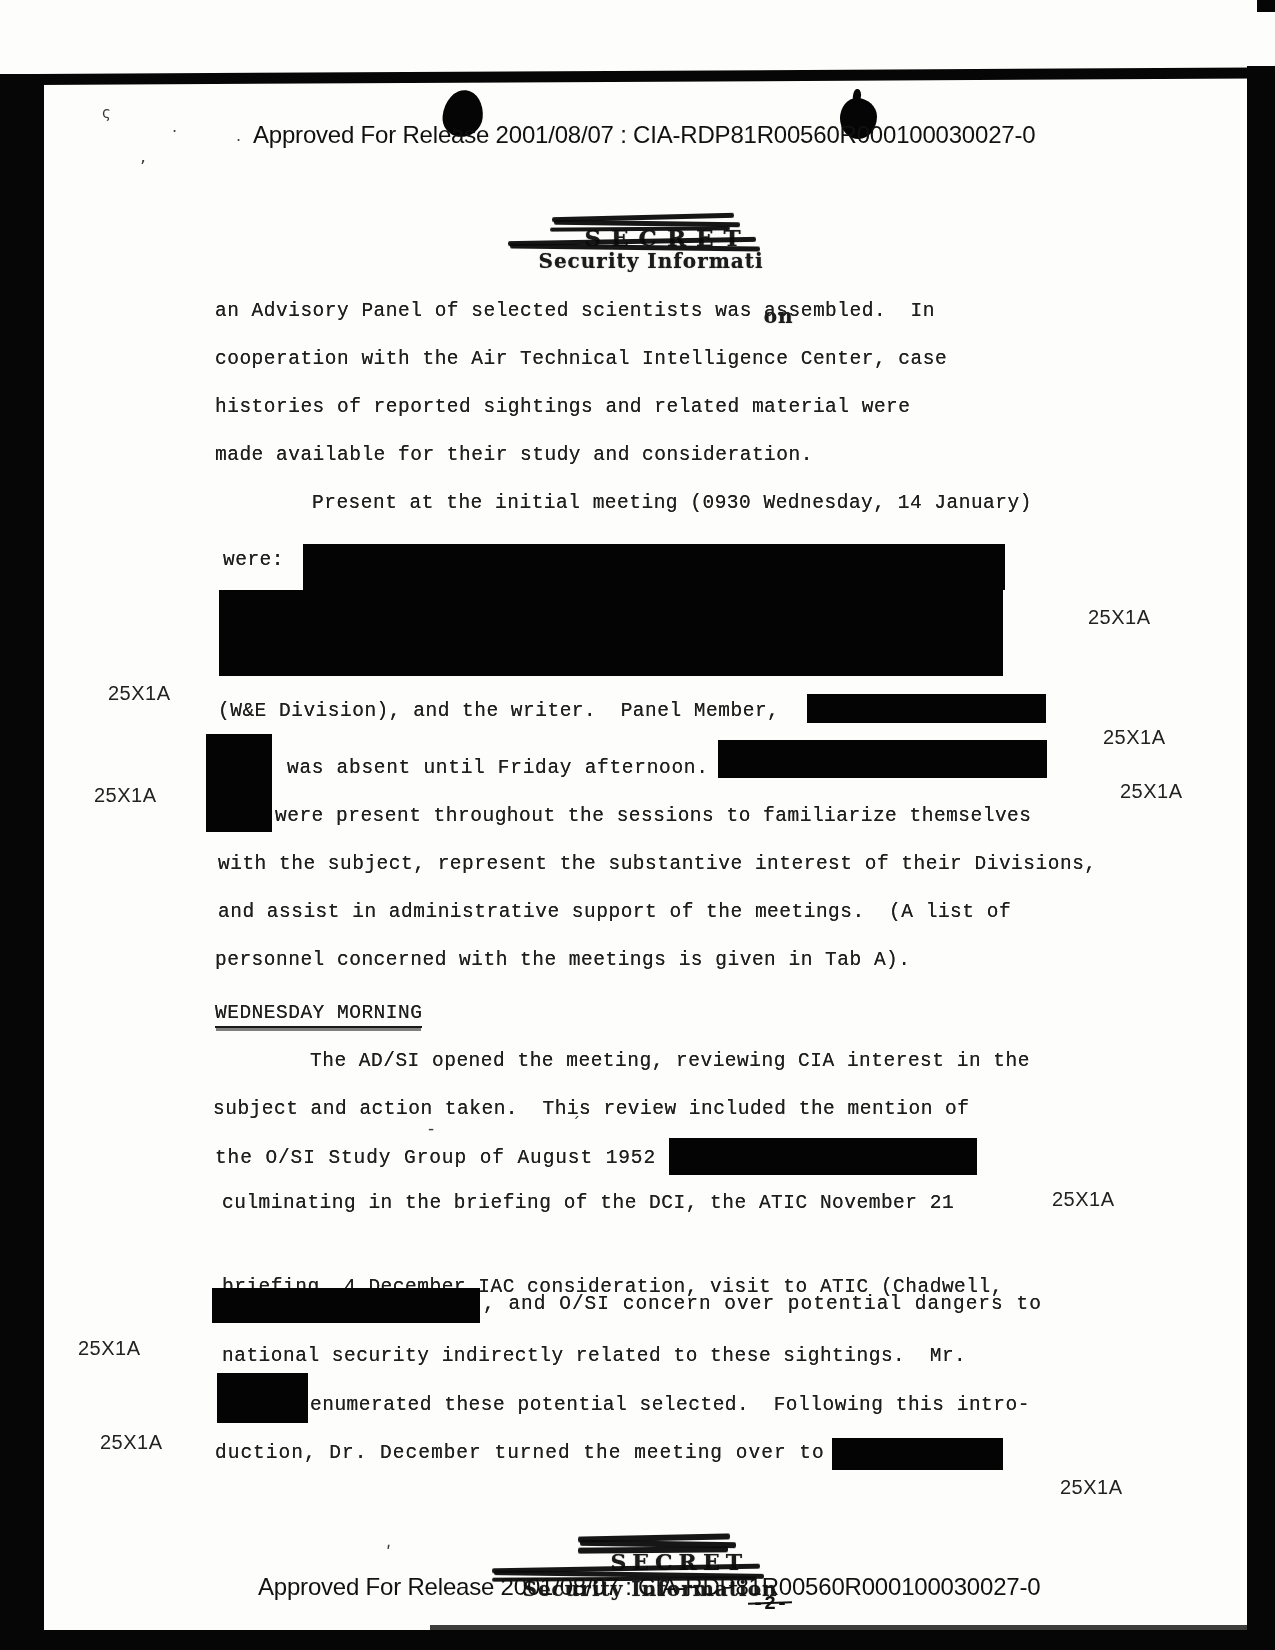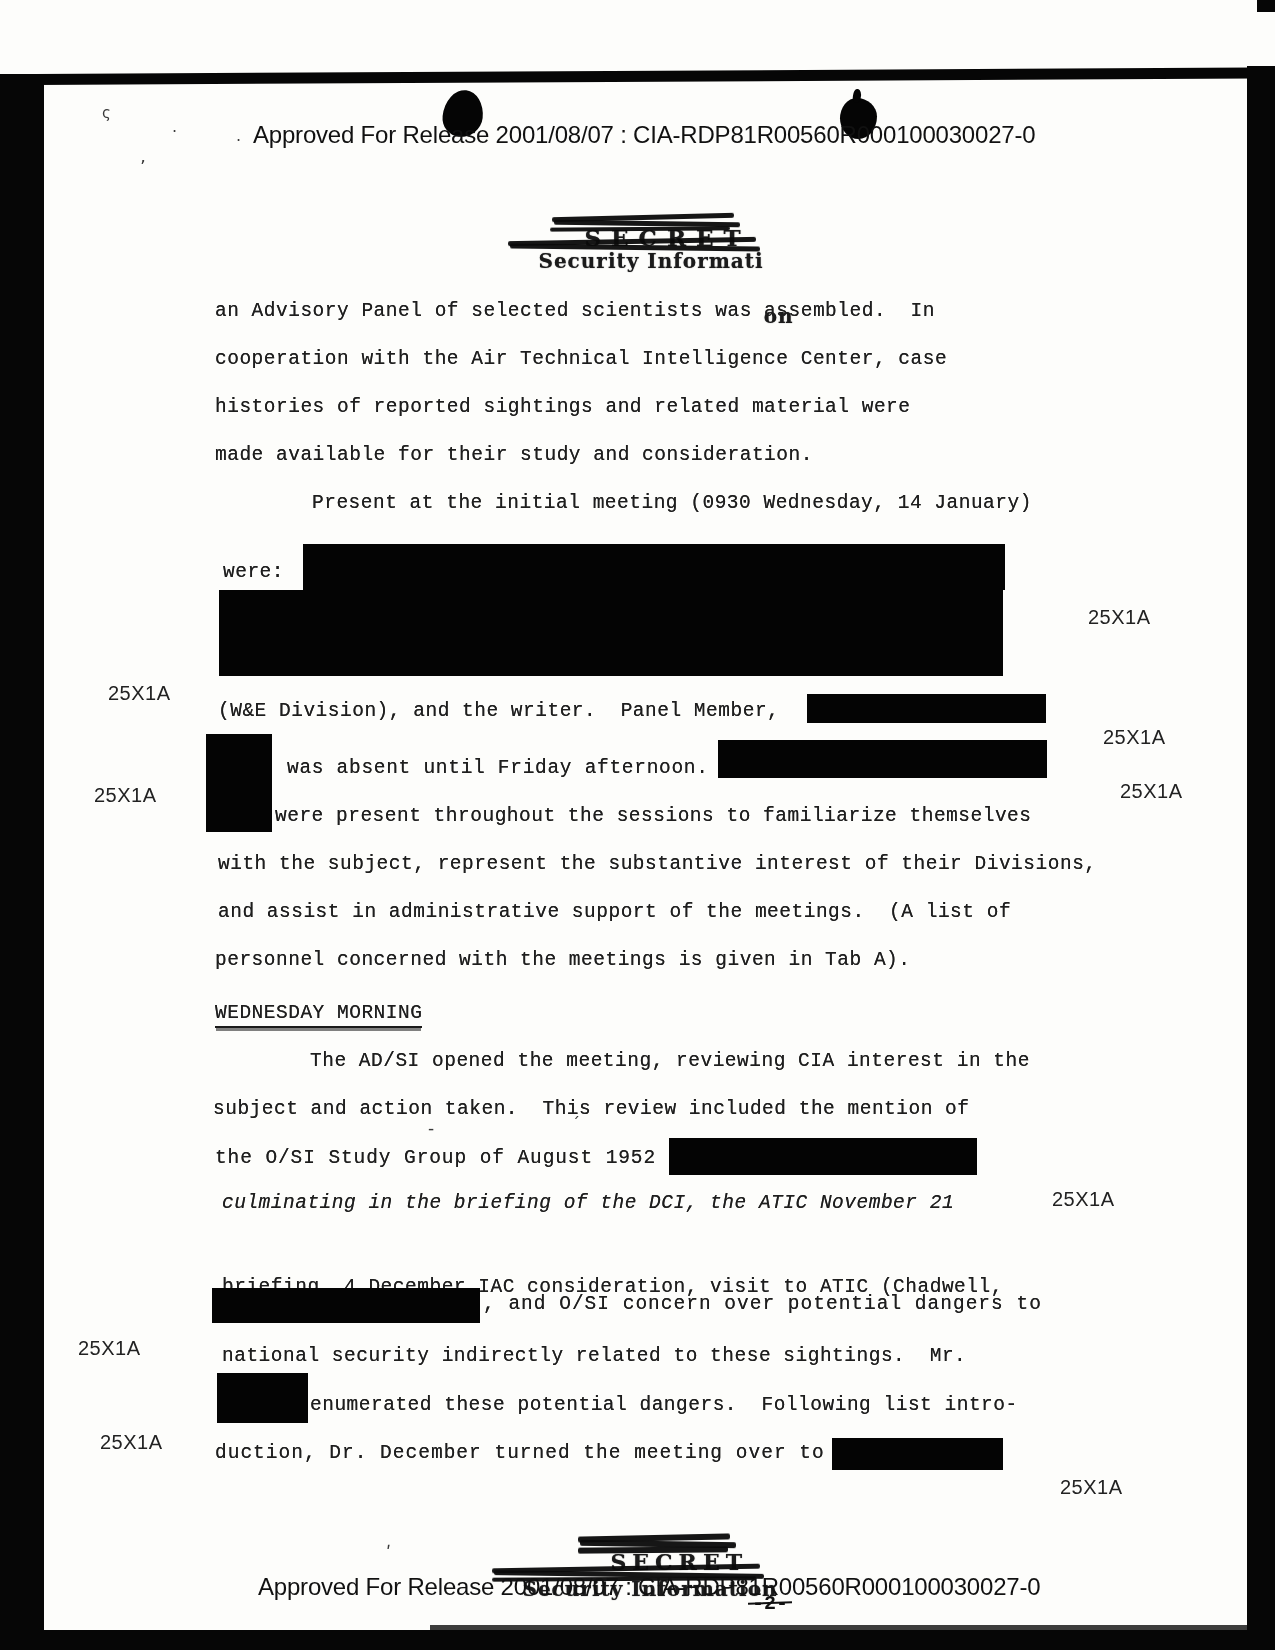--- a/index.html
+++ b/index.html
@@ -100,36 +100,36 @@
       <span class="bar" style="left:-4px;top:8px;width:248px;height:5px;transform:rotate(-1deg);"></span>
       <span class="bar" style="left:-2px;top:14px;width:250px;height:5px;transform:rotate(.7deg);"></span>
     </span><span class="stamp-text">on</span>
   </div>
 
   <div class="bodyline" style="left:215px;top:300px;">an Advisory Panel of selected scientists was assembled.  In</div>
   <div class="bodyline" style="left:215px;top:348px;">cooperation with the Air Technical Intelligence Center, case</div>
   <div class="bodyline" style="left:215px;top:396px;">histories of reported sightings and related material were</div>
   <div class="bodyline" style="left:215px;top:444px;">made available for their study and consideration.</div>
   <div class="bodyline" style="left:312px;top:492px;">Present at the initial meeting (0930 Wednesday, 14 January)</div>
-  <div class="bodyline" style="left:223px;top:549px;margin-top:12px;">were:</div>
+  <div class="bodyline" style="left:223px;top:549px;">were:</div>
   <div class="bodyline" style="left:218px;top:700px;">(W&amp;E Division), and the writer.  Panel Member,</div>
   <div class="bodyline" style="left:287px;top:757px;letter-spacing:.7px;">was absent until Friday afternoon.</div>
   <div class="bodyline" style="left:275px;top:805px;">were present throughout the sessions to familiarize themselves</div>
   <div class="bodyline" style="left:218px;top:853px;">with the subject, represent the substantive interest of their Divisions,</div>
   <div class="bodyline" style="left:218px;top:901px;">and assist in administrative support of the meetings.  (A list of</div>
   <div class="bodyline" style="left:215px;top:949px;">personnel concerned with the meetings is given in Tab A).</div>
   <div class="bodyline heading" style="left:215px;top:1002px;">WEDNESDAY MORNING</div>
   <div class="bodyline" style="left:310px;top:1050px;">The AD/SI opened the meeting, reviewing CIA interest in the</div>
   <div class="bodyline" style="left:213px;top:1098px;text-align:right;">subject and action taken.  This review included the mention of</div>
   <div class="bodyline" style="left:215px;top:1147px;letter-spacing:.9px;">the O/SI Study Group of August 1952</div>
-  <div class="bodyline" style="left:222px;top:1192px;font-style:italic;">culminating in the briefing of the DCI, the ATIC November 21</div>
+  <div class="bodyline" style="left:222px;top:1192px;">culminating in the briefing of the DCI, the ATIC November 21</div>
   <div class="bodyline" style="left:222px;top:1232px;margin-top:44px;">briefing, 4 December IAC consideration, visit to ATIC (Chadwell,</div>
   <div class="bodyline" style="left:483px;top:1293px;letter-spacing:1px;">, and O/SI concern over potential dangers to</div>
   <div class="bodyline" style="left:222px;top:1345px;">national security indirectly related to these sightings.  Mr.</div>
-  <div class="bodyline" style="left:310px;top:1394px;">enumerated these potential dangers.  Following list intro-</div>
+  <div class="bodyline" style="left:310px;top:1394px;">enumerated these potential selected.  Following this intro-</div>
   <div class="bodyline" style="left:215px;top:1442px;letter-spacing:1px;">duction, Dr. December turned the meeting over to</div>
 
   <div class="redact" style="left:303px;top:544px;width:702px;height:46px;"></div>
   <div class="redact" style="left:219px;top:590px;width:784px;height:86px;"></div>
   <div class="redact" style="left:807px;top:694px;width:239px;height:29px;"></div>
   <div class="redact" style="left:718px;top:740px;width:329px;height:38px;"></div>
   <div class="redact" style="left:206px;top:734px;width:66px;height:98px;"></div>
   <div class="redact" style="left:669px;top:1138px;width:308px;height:37px;"></div>
   <div class="redact" style="left:212px;top:1288px;width:268px;height:35px;"></div>
   <div class="redact" style="left:217px;top:1373px;width:91px;height:50px;"></div>

